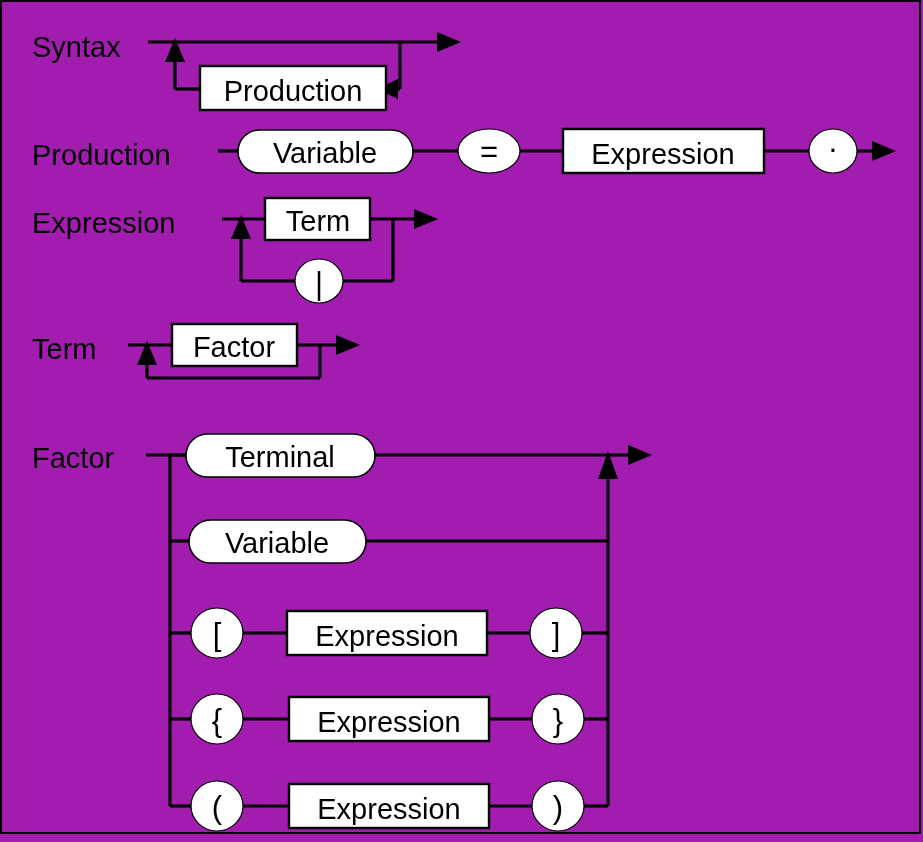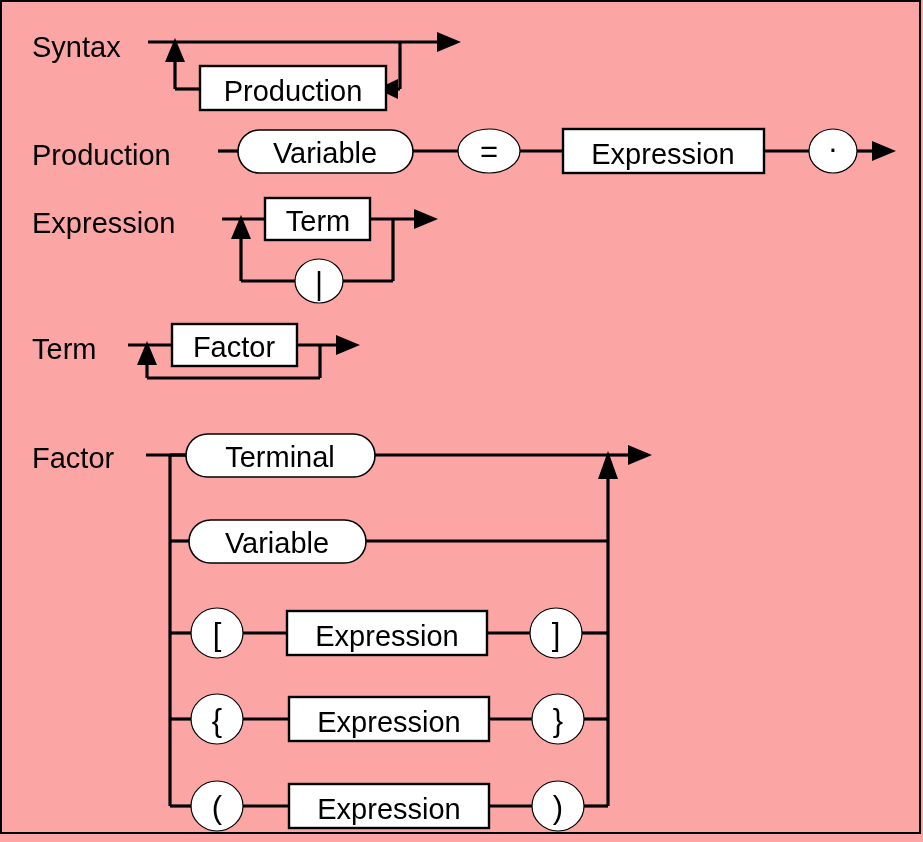--- a/index.html
+++ b/index.html
@@ -4,21 +4,21 @@
 <style>
   html, body {
     margin: 0;
     padding: 0;
     background: #ffffff;
   }
   #canvas {
     position: relative;
     width: 923px;
     height: 842px;
-    background: #fca5a5;
+    background: #a21caf;
     font-family: "Liberation Sans", sans-serif;
     overflow: hidden;
   }
   #diagram-svg {
     position: absolute;
     left: 0;
     top: 0;
     width: 923px;
     height: 842px;
     display: block;

